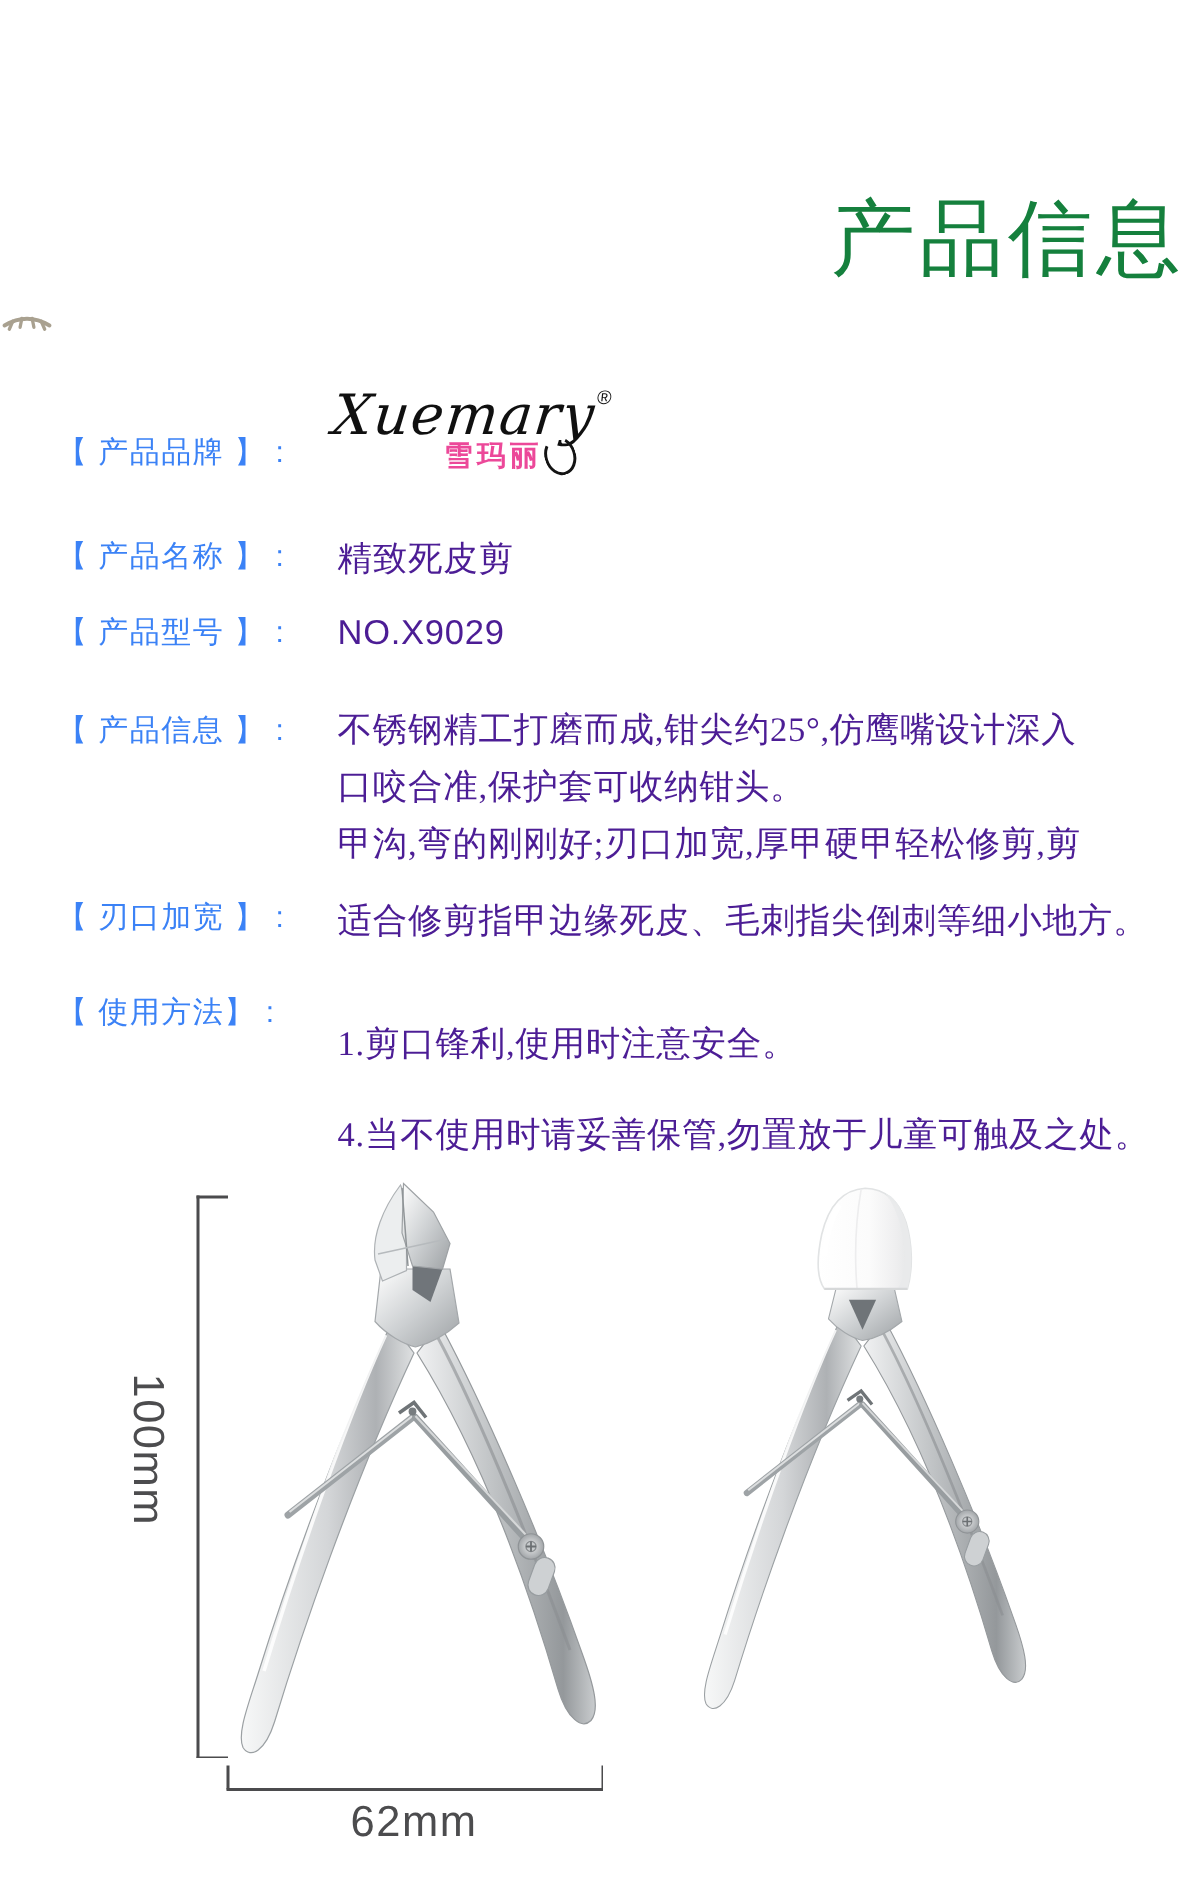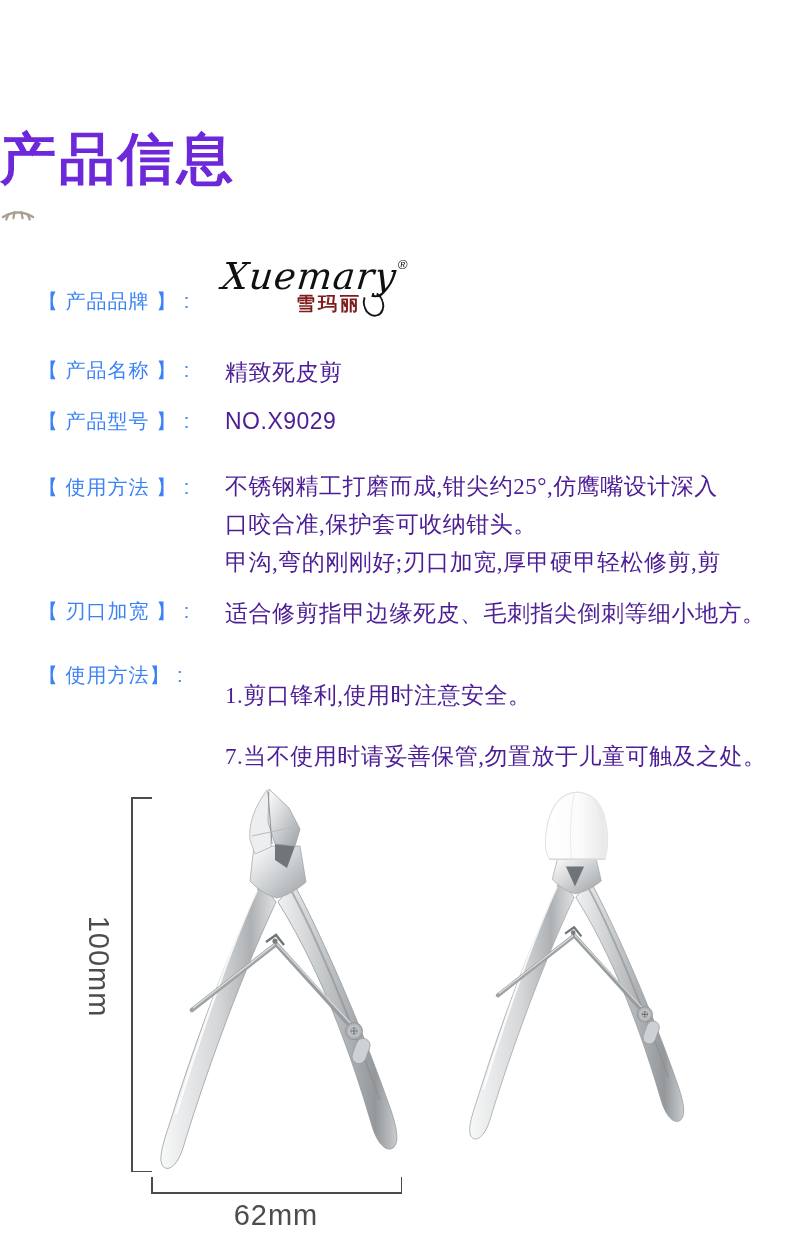--- a/index.html
+++ b/index.html
@@ -2,41 +2,41 @@
 <html><head>
 <meta charset="utf-8">
 <style>
   html,body{margin:0;padding:0;background:#ffffff;}
   .page{
     position:relative;width:790px;height:1252px;background:#ffffff;
     font-family:"Liberation Sans",sans-serif;overflow:hidden;margin:0 auto;
   }
   .title{
     position:absolute;top:122px;left:0;width:100%;margin:0;
-    text-align:left;font-size:56px;font-weight:700;color:#6d28d9;letter-spacing:3px;
+    text-align:right;font-size:56px;font-weight:400;color:#15803d;letter-spacing:3px;
   }
   .lash{position:absolute;top:206px;left:0;width:100%;text-align:center;line-height:0;}
   .row{position:absolute;left:38px;display:flex;align-items:flex-start;}
   .label{
     display:inline-block;width:187px;flex:0 0 187px;
     font-size:20px;color:#3b82f6;letter-spacing:1px;white-space:pre;
   }
   .value{font-size:23px;color:#4c1d95;letter-spacing:0.5px;}
   .lines div{line-height:38px;font-family:Liberation Serif, serif;}
   .notice-lines div{line-height:41px;margin-top:20px;}
   .mat-lines{width:535px;}
   
   .logo{position:absolute;left:222px;top:258px;width:180px;color:#101010;}
   .logo-script{
     font-family:"DejaVu Serif",serif;font-style:italic;font-size:37px;
     letter-spacing:1px;transform:skewX(-6deg);line-height:1;
   }
   .reg{font-size:13px;vertical-align:20px;font-style:normal;font-family:"Liberation Sans",sans-serif;}
   .logo-cn-row{margin:-4px 0 0 74px;display:flex;align-items:center;}
-  .logo-cn{font-size:19px;font-weight:700;letter-spacing:3px;color:#7f1d1d;}
+  .logo-cn{font-size:19px;font-weight:700;letter-spacing:3px;color:#ec4899;}
   .logo-loop{
     display:inline-block;width:17px;height:22px;margin-left:1px;
     border:2px solid #141414;border-radius:50%;border-top-color:transparent;
     transform:rotate(-18deg);
   }
   
   .fig-el{position:absolute;}
   .dim{position:absolute;background:#4b4b4d;}
   .dim-label{
     position:absolute;font-size:29px;color:#4c4c4e;letter-spacing:1px;
@@ -77,38 +77,38 @@
     <span class="label">【 产品名称 】 :</span>
     <span class="value">精致死皮剪</span>
   </div>
 
   <div class="row" style="top:408px">
     <span class="label">【 产品型号 】 :</span>
     <span class="value">NO.X9029</span>
   </div>
 
   <div class="row" style="top:468px">
-    <span class="label" style="line-height:38px">【 使用方法 】 :</span>
+    <span class="label" style="line-height:38px">【 产品信息 】 :</span>
     <span class="value lines mat-lines">
       <div>不锈钢精工打磨而成,钳尖约25°,仿鹰嘴设计深入</div>
       <div>口咬合准,保护套可收纳钳头。</div>
       <div>甲沟,弯的刚刚好;刃口加宽,厚甲硬甲轻松修剪,剪</div>
     </span>
   </div>
 
   <div class="row" style="top:598px">
     <span class="label">【 刃口加宽 】 :</span>
     <span class="value">适合修剪指甲边缘死皮、毛刺指尖倒刺等细小地方。</span>
   </div>
 
   <div class="row" style="top:655px">
     <span class="label" style="line-height:41px">【 使用方法】 :</span>
     <span class="value lines notice-lines">
       <div>1.剪口锋利,使用时注意安全。</div>
-      <div>7.当不使用时请妥善保管,勿置放于儿童可触及之处。</div>
+      <div>4.当不使用时请妥善保管,勿置放于儿童可触及之处。</div>
     </span>
   </div>
 
   <div>
 
     <svg class="fig-el" style="left:148px;top:784px" width="258" height="394" viewBox="0 0 258 394" aria-hidden="true">
       <defs>
         <linearGradient id="lgA" x1="0" y1="0" x2="1" y2="0">
           <stop offset="0" stop-color="#f7f8f8"></stop>
             <stop offset="0.5" stop-color="#d4d6d8"></stop>

